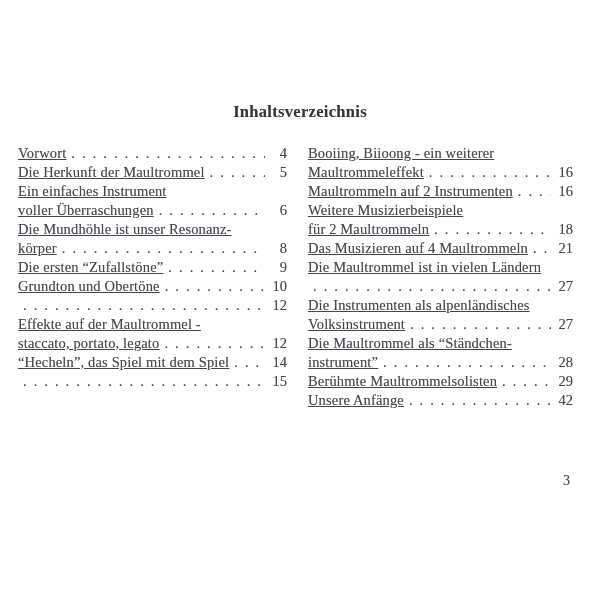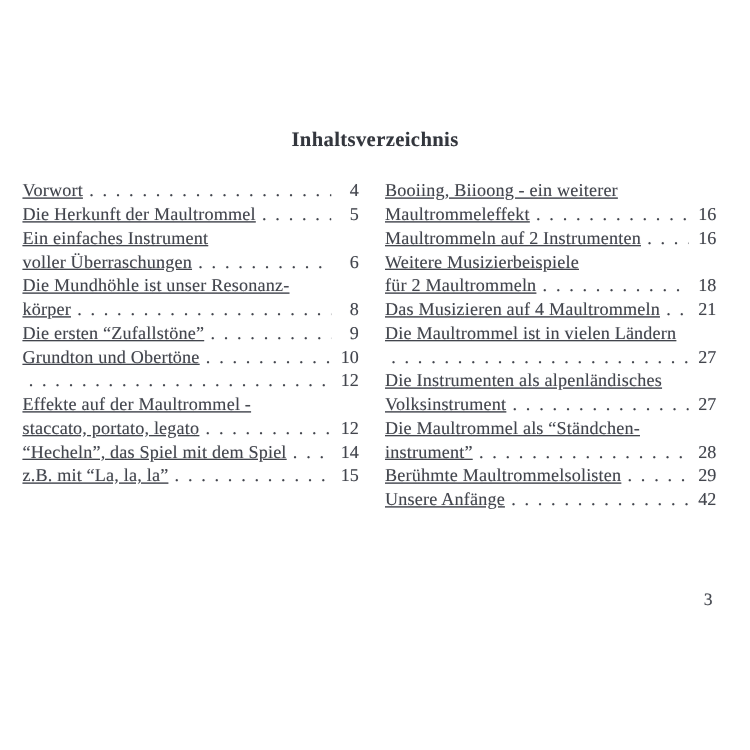--- a/index.html
+++ b/index.html
@@ -126,21 +126,20 @@
           <span class="entry-text">staccato, portato, legato</span>
           <span class="dots">. . . . . . . . . . . . . . . . . . . . . . . . . . . . . . . . . . . . . . . . </span>
           <span class="entry-page">12</span>
         </div>
         <div class="toc-line">
           <span class="entry-text">“Hecheln”, das Spiel mit dem Spiel</span>
           <span class="dots">. . . . . . . . . . . . . . . . . . . . . . . . . . . . . . . . . . . . . . . . </span>
           <span class="entry-page">14</span>
         </div>
         <div class="toc-line">
-          <span class="entry-text">z.B. mit “La, la, la”</span>
           <span class="dots">. . . . . . . . . . . . . . . . . . . . . . . . . . . . . . . . . . . . . . . . </span>
           <span class="entry-page">15</span>
         </div>
       </div>
     <div class="col col-r" id="col-right">
         <div class="toc-line">
           <span class="entry-text">Booiing, Biioong - ein weiterer</span>
         </div>
         <div class="toc-line">
           <span class="entry-text">Maultrommeleffekt</span>

